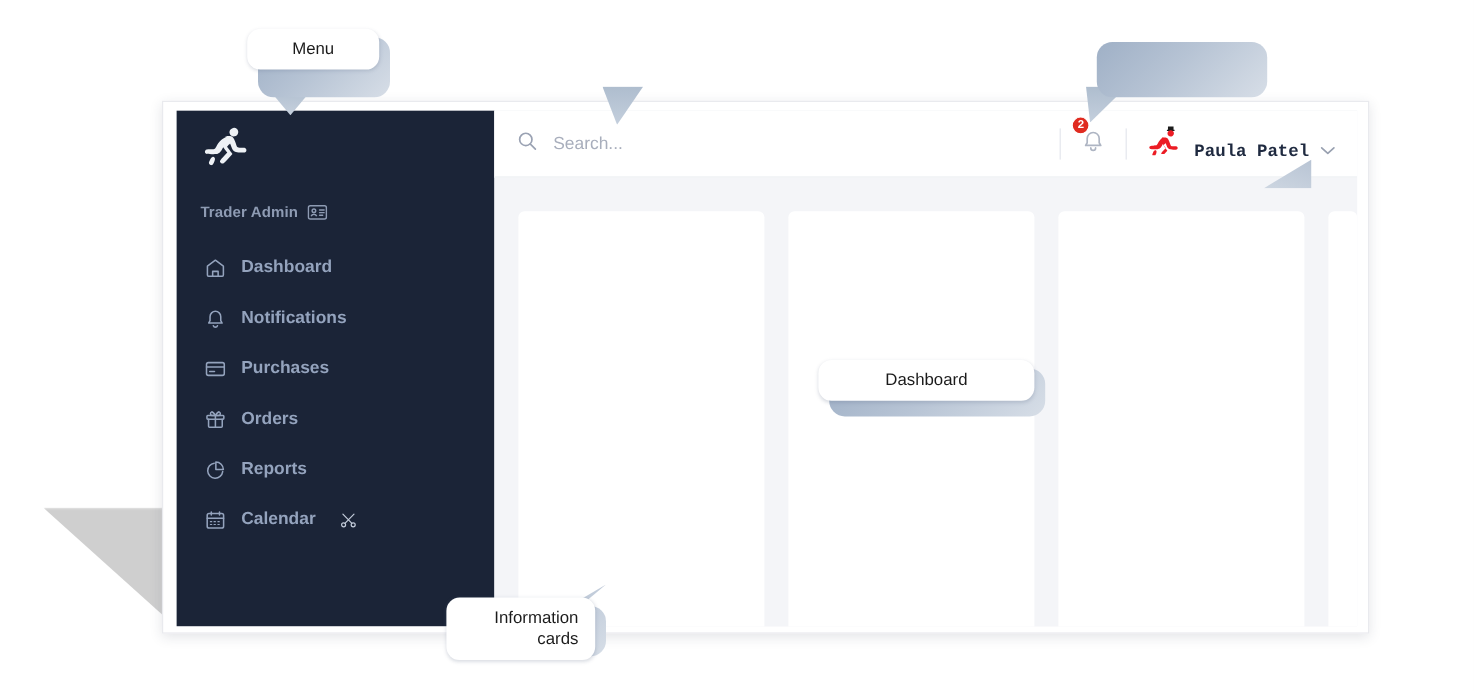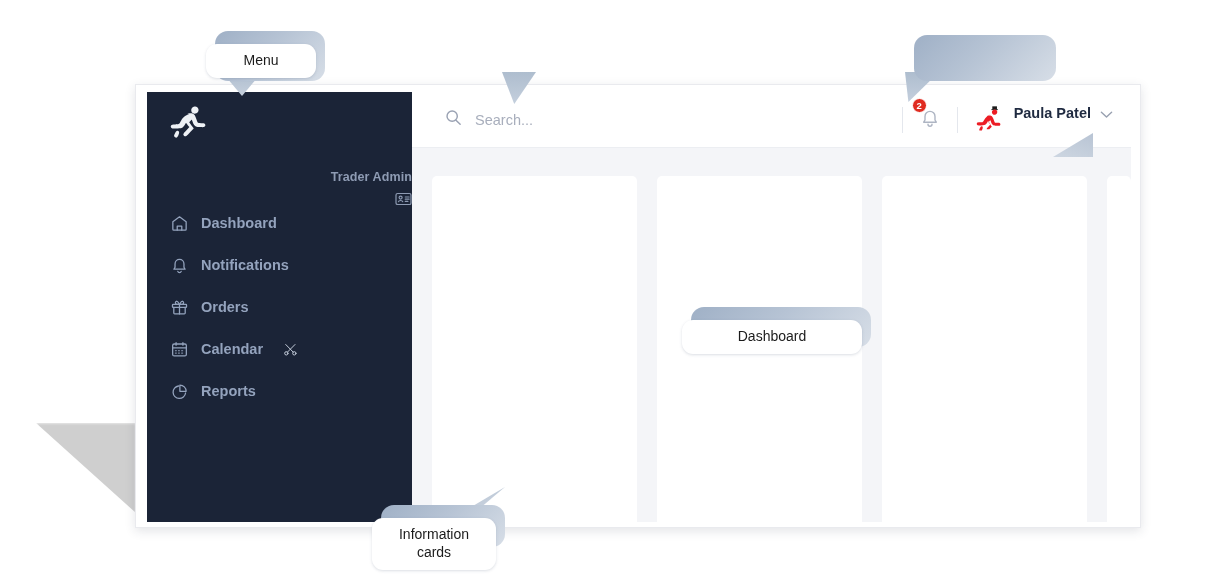--- a/index.html
+++ b/index.html
@@ -41,53 +41,53 @@
   
   .sidebar {
     width: 265px; height: 100%;
     background: #1b2437;
     flex: 0 0 265px;
     position: relative;
   }
   .logo-wrap { padding: 12px 0 0 20px; height: 62px; }
   .logo-wrap svg { display: block; }
   .section-label {
-    display: flex; align-items: flex-end; gap: 8px;
-    padding: 0 0 0 20px; margin-top: 16px; height: 20px; flex-direction: column;
+    display: flex; align-items: flex-start; gap: 8px;
+    padding: 0 0 0 20px; margin-top: 16px; height: 20px;
   }
   .section-label .txt {
     color: #8e9bb3; font-size: 12.5px; font-weight: 700; letter-spacing: .1px;
   }
   .nav { margin-top: 12px; }
   .nav-item {
     display: flex; align-items: center; gap: 12px;
     height: 42px; padding-left: 22px; cursor: pointer;
   }
   .nav-item .ico { width: 20px; height: 20px; display:flex; align-items:center; justify-content:center; }
   .nav-item .lbl { color: #94a3bd; font-size: 14.5px; font-weight: 700; }
   .nav-item .extra { margin-left: 8px; display:flex; }
 
   
   .main { flex: 1 1 auto; position: relative; background: #f4f5f8; }
   .topbar {
     height: 56px; background: #ffffff; display: flex; align-items: center;
     border-bottom: 1px solid #eceef2; position: relative;
   }
-  .search-box { display: flex; align-items: center; gap: 12px; padding-left: 32px; flex: 1 1 auto; cursor: text; }
+  .search-box { display: flex; align-items: center; gap: 12px; padding-left: 18px; flex: 1 1 auto; cursor: text; }
   .search-box .ph { color: #a8aebc; font-size: 14.5px; }
   .divider { width: 1px; height: 26px; background: #e4e7ed; }
   .bell-wrap { position: relative; padding: 0 16px; cursor: pointer; }
   .badge {
     position: absolute; left: 9px; top: -9px;
     min-width: 15px; height: 15px; border-radius: 8px;
     background: #e02b20; color: #fff; font-size: 9.5px; font-weight: 700;
     display: flex; align-items: center; justify-content: center; padding: 0 3px;
     border: 1.5px solid #fff;
   }
-  .user-wrap { display: flex; align-items: flex-start; gap: 9px; padding: 0 18px 0 16px; cursor: pointer; }
+  .user-wrap { display: flex; align-items: flex-end; gap: 9px; padding: 0 18px 0 16px; cursor: pointer; font-family: Liberation Mono, monospace; }
   .user-wrap .uname { color: #1f2a40; font-size: 14.5px; font-weight: 700; }
 
   
   .cards {
     position: absolute; left: 0; top: 56px; right: 0; bottom: 0;
     display: flex; gap: 20px; padding: 28px 0 0 20px;
   }
   .card { width: 205px; background: #fff; border-radius: 5px; height: 380px; flex: 0 0 205px; }
   .card.partial { width: 24px; flex: 0 0 24px; }
 
@@ -96,25 +96,24 @@
   .callout .shadowlayer {
     position: absolute; left: 9px; top: 7px; right: -9px; bottom: -7px;
     border-radius: 13px;
     background: linear-gradient(135deg, #9fb0c6 0%, #b6c3d4 45%, #d7dee7 100%);
   }
   .callout .bubble {
     position: relative;
     background: #ffffff;
     border-radius: 11px;
     display: flex; align-items: center; justify-content: center;
-    text-align: center;
+    text-align: right;
     color: #1b1b1b; font-size: 14px; line-height: 1.28;
     box-shadow: 0 1px 3px rgba(90,105,130,.22);
     padding: 8px 14px;
-    margin-top: 20px;
   }
   
   .tail { position: absolute; z-index: 19; }
 
   .callout.menu      { left: 206px; top: 24px; width: 110px; height: 50px; }
   .callout.catalogue { left: 487px; top: 22px; width: 105px; height: 52px; }
   .callout.bell      { left: 905px; top: 28px; width: 142px; height: 46px; }
   .callout.usersettings { left: 1062px; top: 140px; width: 118px; height: 42px; }
   .callout.dashboard { left: 682px; top: 300px; width: 180px; height: 40px; }
   .callout.infocards { left: 372px; top: 498px; width: 124px; height: 42px; }
@@ -196,61 +195,71 @@
             <span class="ico">
               <svg width="19" height="19" viewBox="0 0 20 20" fill="none" stroke="#94a3bd" stroke-width="1.35" stroke-linejoin="round" stroke-linecap="round">
                 <path d="M5.3 8.3a4.7 4.7 0 0 1 9.4 0v3.5l1.2 2.1H4.1l1.2-2.1V8.3z"></path>
                 <path d="M8.2 16.2a1.9 1.9 0 0 0 3.6 0"></path>
               </svg>
             </span>
             <span class="lbl">Notifications</span>
           </div>
 
 
+          <div class="nav-item">
+            <span class="ico">
+              <svg width="19" height="19" viewBox="0 0 20 20" fill="none" stroke="#94a3bd" stroke-width="1.35" stroke-linejoin="round" stroke-linecap="round">
+                <rect x="2.2" y="4.4" width="15.6" height="11.2" rx="1.6"></rect>
+                <path d="M2.2 8.3h15.6"></path>
+                <path d="M5 12.2h4.2"></path>
+              </svg>
+            </span>
+            <span class="lbl">Purchases</span>
+          </div>
 
           <div class="nav-item">
             <span class="ico">
               <svg width="19" height="19" viewBox="0 0 20 20" fill="none" stroke="#94a3bd" stroke-width="1.35" stroke-linejoin="round" stroke-linecap="round">
                 <rect x="2.6" y="6.6" width="14.8" height="3.2" rx=".7"></rect>
                 <path d="M4 9.8v6.1a.9.9 0 0 0 .9.9h10.2a.9.9 0 0 0 .9-.9V9.8"></path>
                 <path d="M10 6.6v10.2"></path>
                 <path d="M10 6.6C9 5 8.1 3.4 6.8 3.4A1.7 1.7 0 0 0 6.8 6.6H10z"></path>
                 <path d="M10 6.6c1-1.6 1.9-3.2 3.2-3.2a1.7 1.7 0 0 1 0 3.2H10z"></path>
               </svg>
             </span>
             <span class="lbl">Orders</span>
+          </div>
+
+          <div class="nav-item">
+            <span class="ico">
+              <svg width="19" height="19" viewBox="0 0 20 20" fill="none" stroke="#94a3bd" stroke-width="1.35" stroke-linejoin="round" stroke-linecap="round">
+                <path d="M10.4 3.2v6.6h6.6A6.6 6.6 0 0 0 10.4 3.2z"></path>
+                <path d="M9 4.2a6.6 6.6 0 1 0 7.4 7.4"></path>
+              </svg>
+            </span>
+            <span class="lbl">Reports</span>
           </div>
 
           <div class="nav-item">
             <span class="ico">
               <svg width="19" height="19" viewBox="0 0 20 20" fill="none" stroke="#94a3bd" stroke-width="1.35" stroke-linejoin="round" stroke-linecap="round">
                 <rect x="2.8" y="4.2" width="14.4" height="12.6" rx="1.6"></rect>
                 <path d="M2.8 8.2h14.4"></path>
                 <path d="M6.4 2.8v2.6M13.6 2.8v2.6"></path>
                 <path d="M5.6 11.3h1.2M8.8 11.3H10M12.2 11.3h1.2M5.6 13.8h1.2M8.8 13.8H10M12.2 13.8h1.2" stroke-width="1"></path>
               </svg>
             </span>
             <span class="lbl">Calendar</span>
             <span class="extra">
               <svg width="15" height="15" viewBox="0 0 18 18" fill="none" stroke="#c3ccda" stroke-width="1.2" stroke-linecap="round">
                 <circle cx="4" cy="13.6" r="2"></circle>
                 <circle cx="13.6" cy="13.6" r="2"></circle>
                 <path d="M5.3 12.2 14.4 3M12.3 12.2 3.3 3"></path>
               </svg>
             </span>
-          </div>
-
-          <div class="nav-item">
-            <span class="ico">
-              <svg width="19" height="19" viewBox="0 0 20 20" fill="none" stroke="#94a3bd" stroke-width="1.35" stroke-linejoin="round" stroke-linecap="round">
-                <path d="M10.4 3.2v6.6h6.6A6.6 6.6 0 0 0 10.4 3.2z"></path>
-                <path d="M9 4.2a6.6 6.6 0 1 0 7.4 7.4"></path>
-              </svg>
-            </span>
-            <span class="lbl">Reports</span>
           </div>
 
         </div>
       </div>
 
       <div class="main">
 
         <div class="topbar">
 
           <div class="search-box">

